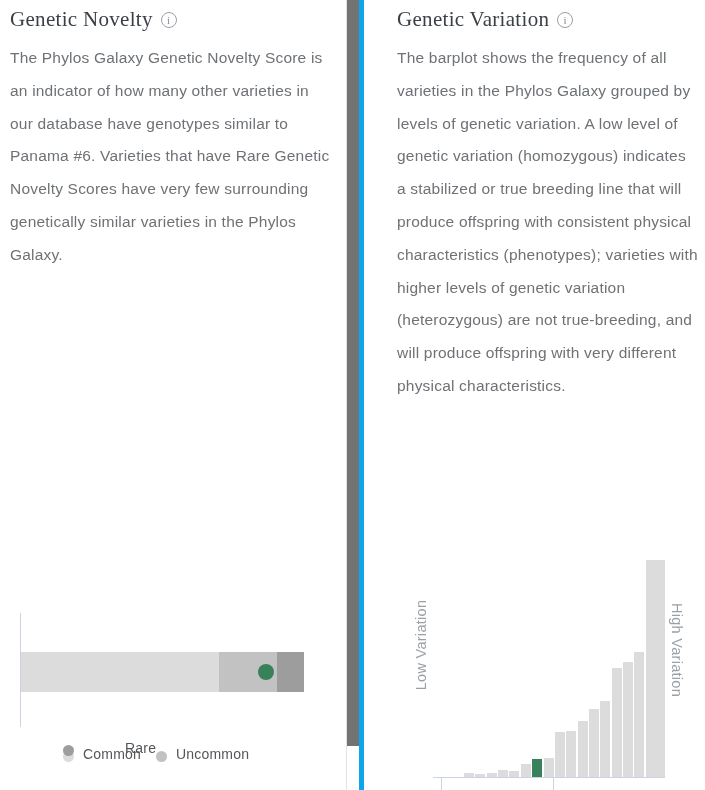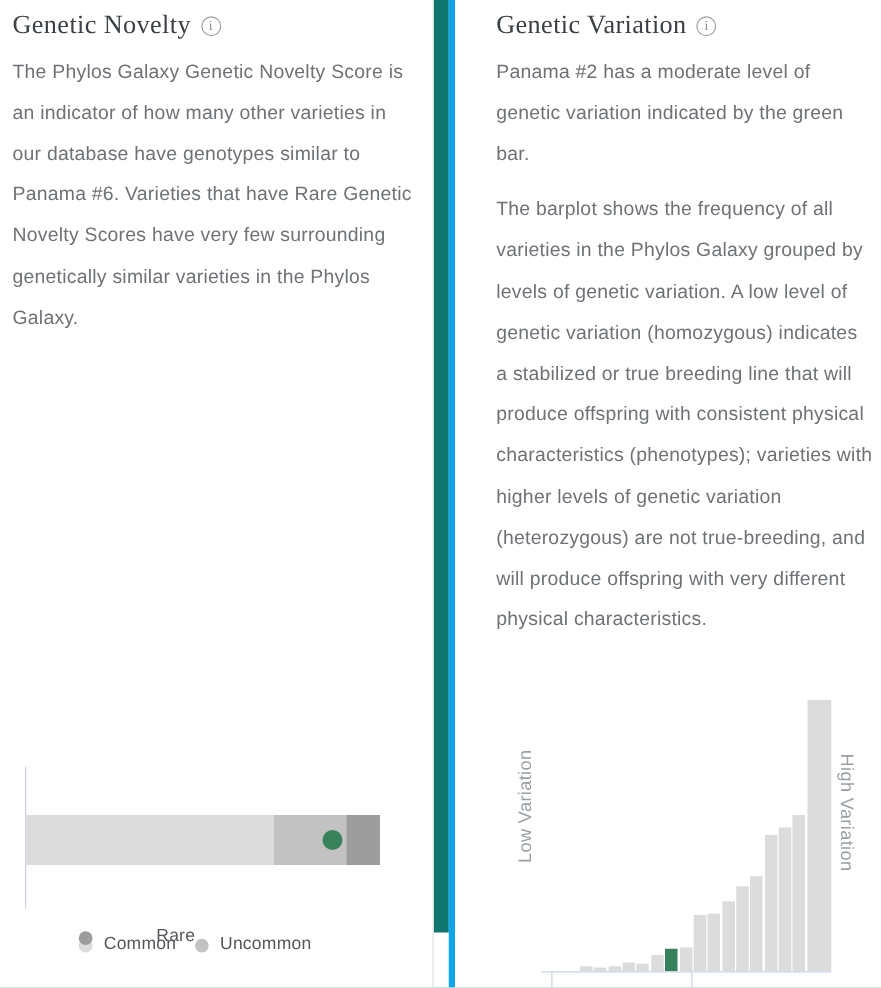--- a/index.html
+++ b/index.html
@@ -1,21 +1,21 @@
 <!DOCTYPE html>
 <html><head>
 <meta charset="utf-8">
 <style>
   * { box-sizing: border-box; }
   html,body { margin:0; padding:0; background:#ffffff; }
   body {
     width:705px; height:790px; overflow:hidden;
     font-family:"Liberation Sans", sans-serif;
   }
-  .page { display:flex; width:705px; height:746px; background:#0f766e; }
+  .page { display:flex; width:705px; height:746px; background:#737373; }
 
   .card { position:relative; height:790px; background:#fff; }
   .card-left  { width:347px; border-right:1px solid #e2e2e2; }
   .gap { width:12px; }
   .card-right { flex:1; border-left:5px solid #0ea5e9; }
 
   .card-body-left  { padding:7px 12px 0 10px; }
   .card-body-right { padding:7px 6px 0 33px; }
 
   h2 {
@@ -94,21 +94,20 @@
       <span class="ldot" style="background: rgb(157, 157, 157);"></span>
       <span class="ltext">Rare</span>
     </div>
   </section>
 
   <div class="gap"></div>
 
   <section class="card card-right">
     <div class="card-body-right">
       <h2><span>Genetic Variation</span><span class="info">i</span></h2>
-      <p>Panama #2 has a moderate level of genetic variation indicated by the green bar.</p>
       <p>The barplot shows the frequency of all varieties in the Phylos Galaxy grouped by levels of genetic variation. A low level of genetic variation (homozygous) indicates a stabilized or true breeding line that will produce offspring with consistent physical characteristics (phenotypes); varieties with higher levels of genetic variation (heterozygous) are not true-breeding, and will produce offspring with very different physical characteristics.</p>
     </div>
 
     <div class="var-chart">
       <div class="rot-label low-label">Low Variation</div>
       <div class="rot-label high-label">High Variation</div>
       <div>
           <div class="vbar" style="left: 100px; width: 10px; height: 4px; top: 773px; background: rgb(220, 220, 220);"></div>
           <div class="vbar" style="left: 111.36px; width: 10px; height: 3px; top: 774px; background: rgb(220, 220, 220);"></div>
           <div class="vbar" style="left: 122.72px; width: 10px; height: 4px; top: 773px; background: rgb(220, 220, 220);"></div>

